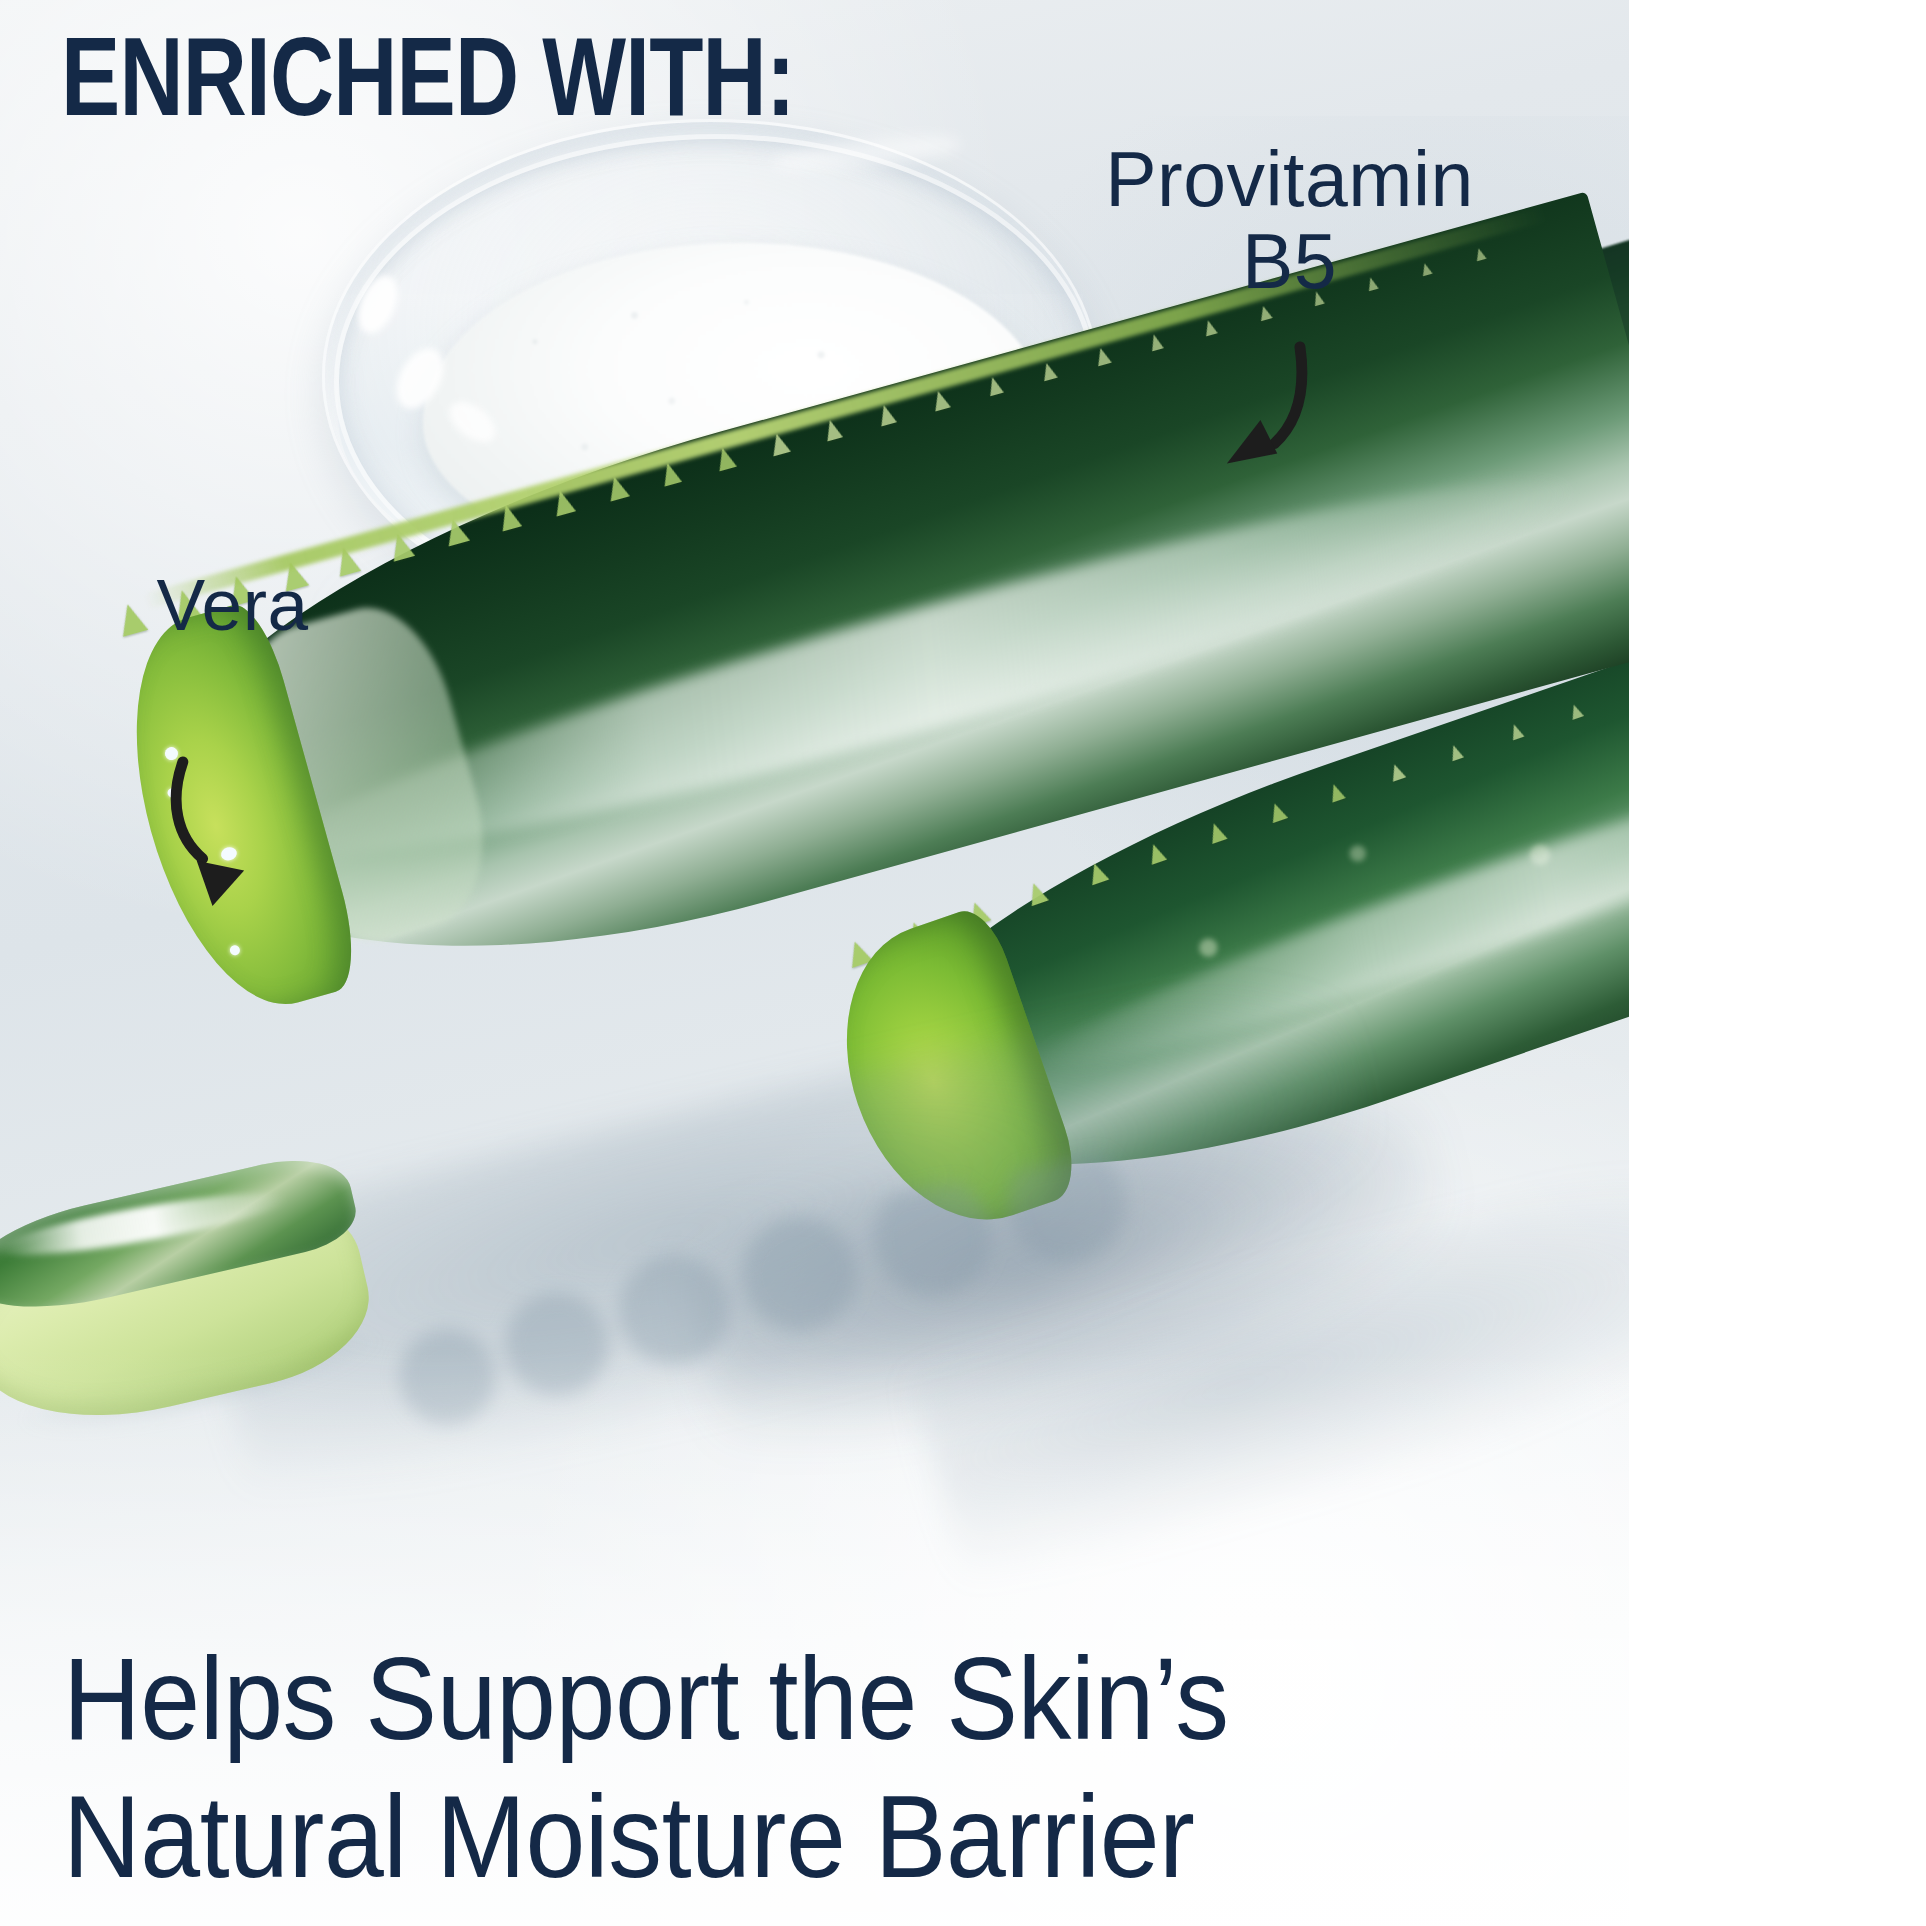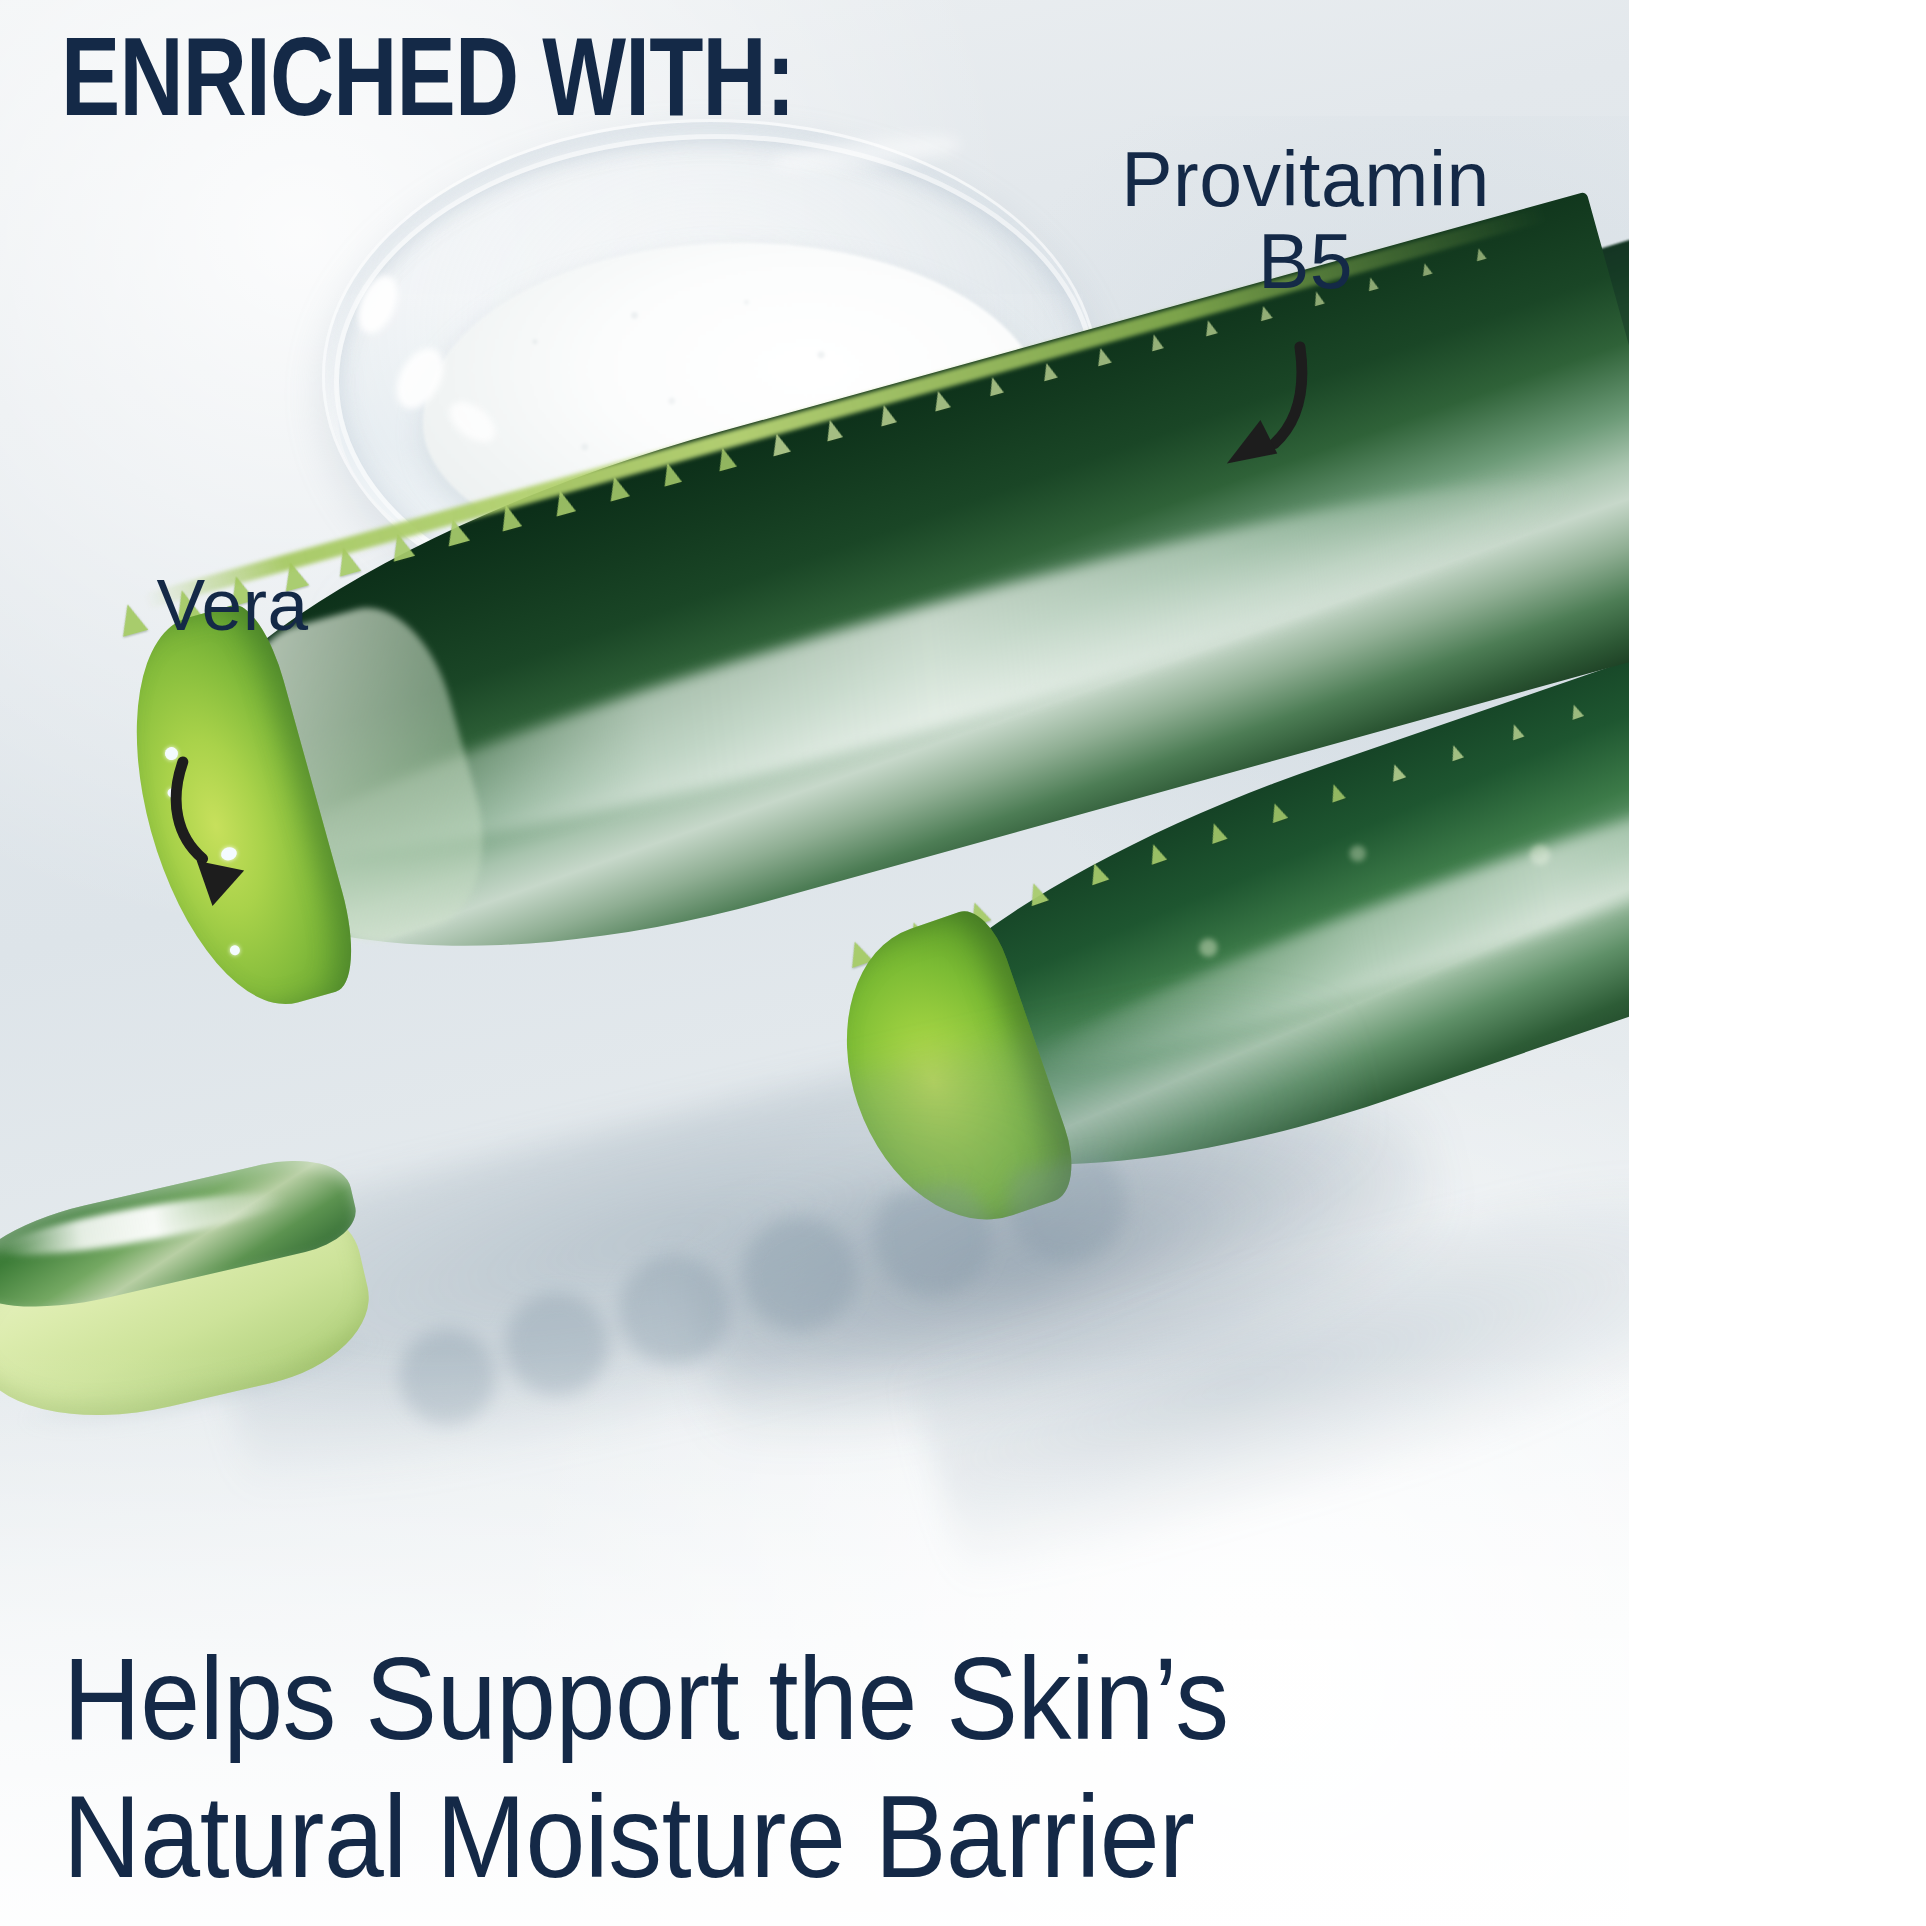--- a/index.html
+++ b/index.html
@@ -269,21 +269,21 @@
   }
   .callout{
     position:absolute;
     font-family:"Liberation Sans",sans-serif;
     font-weight:400;
     color:#142947;
     line-height:1.06;
     letter-spacing:0.5px;
   }
   .callout-b5{
-    right:56px;top:139px;
+    right:72px;top:139px;
     font-size:77px;
     text-align:center;
     width:535px;
   }
   .callout-aloe{
     left:89px;top:566px;
     font-size:73px;
     text-align:center;
     width:287px;
   }

